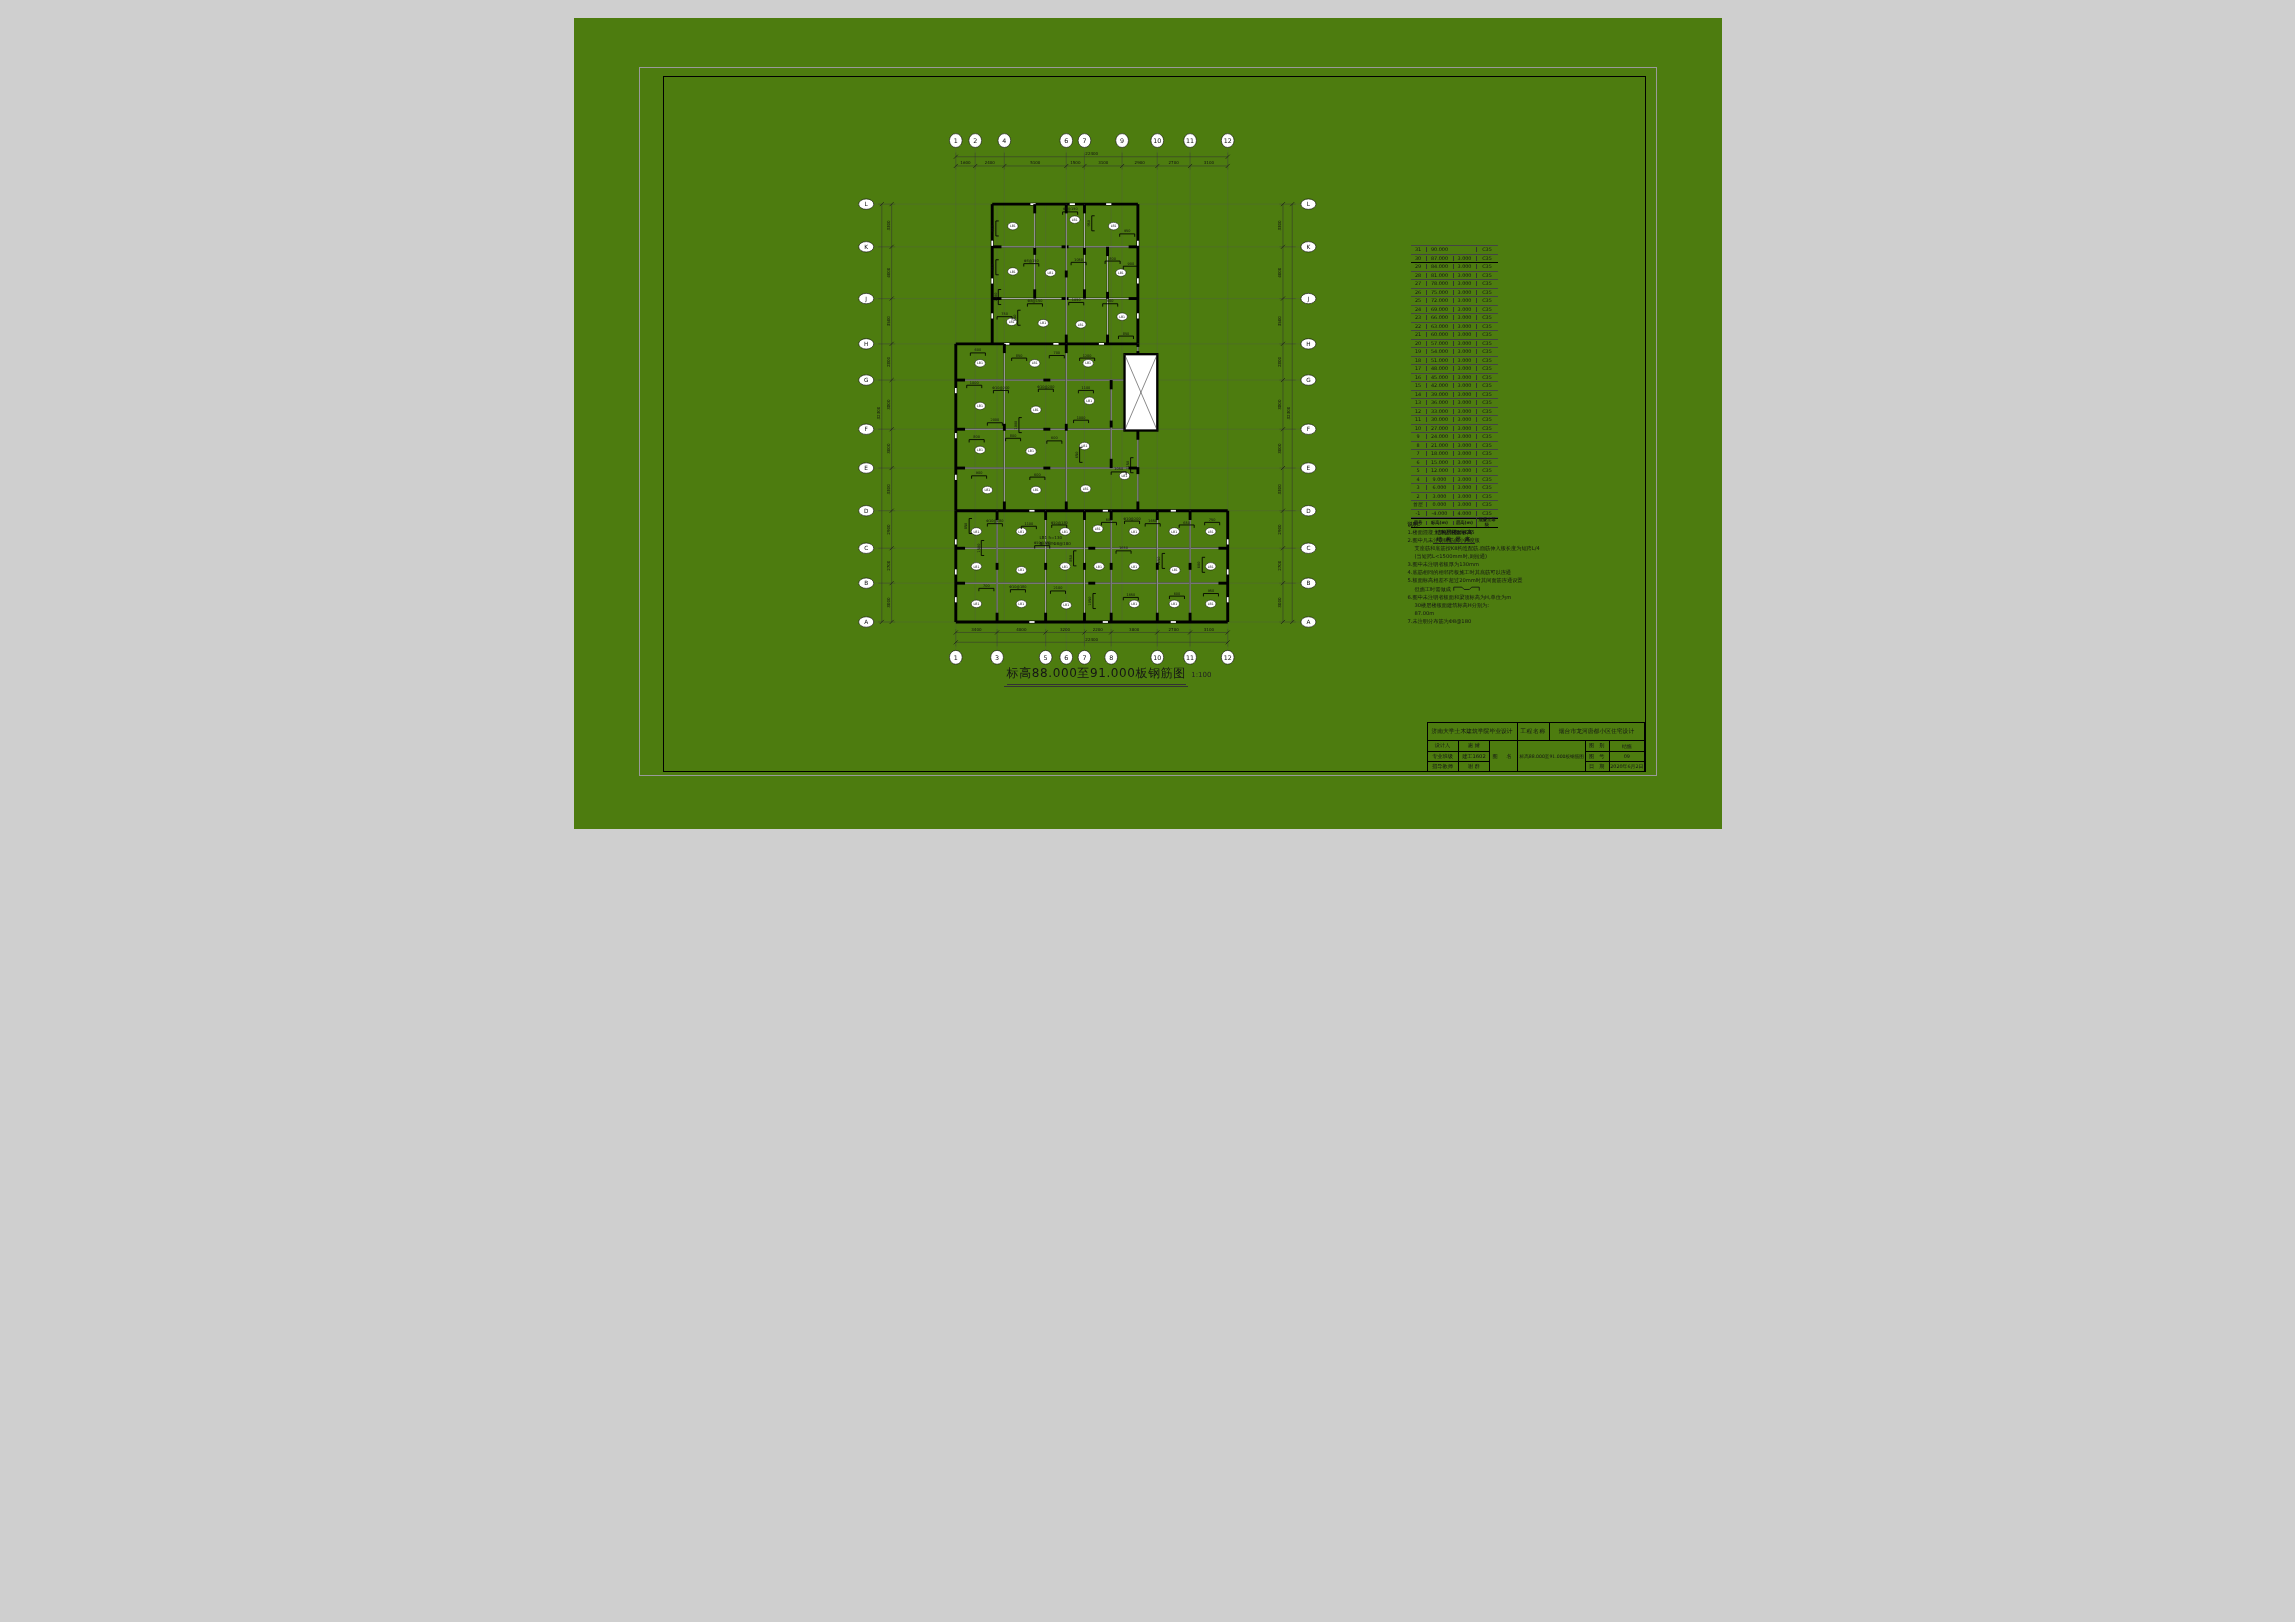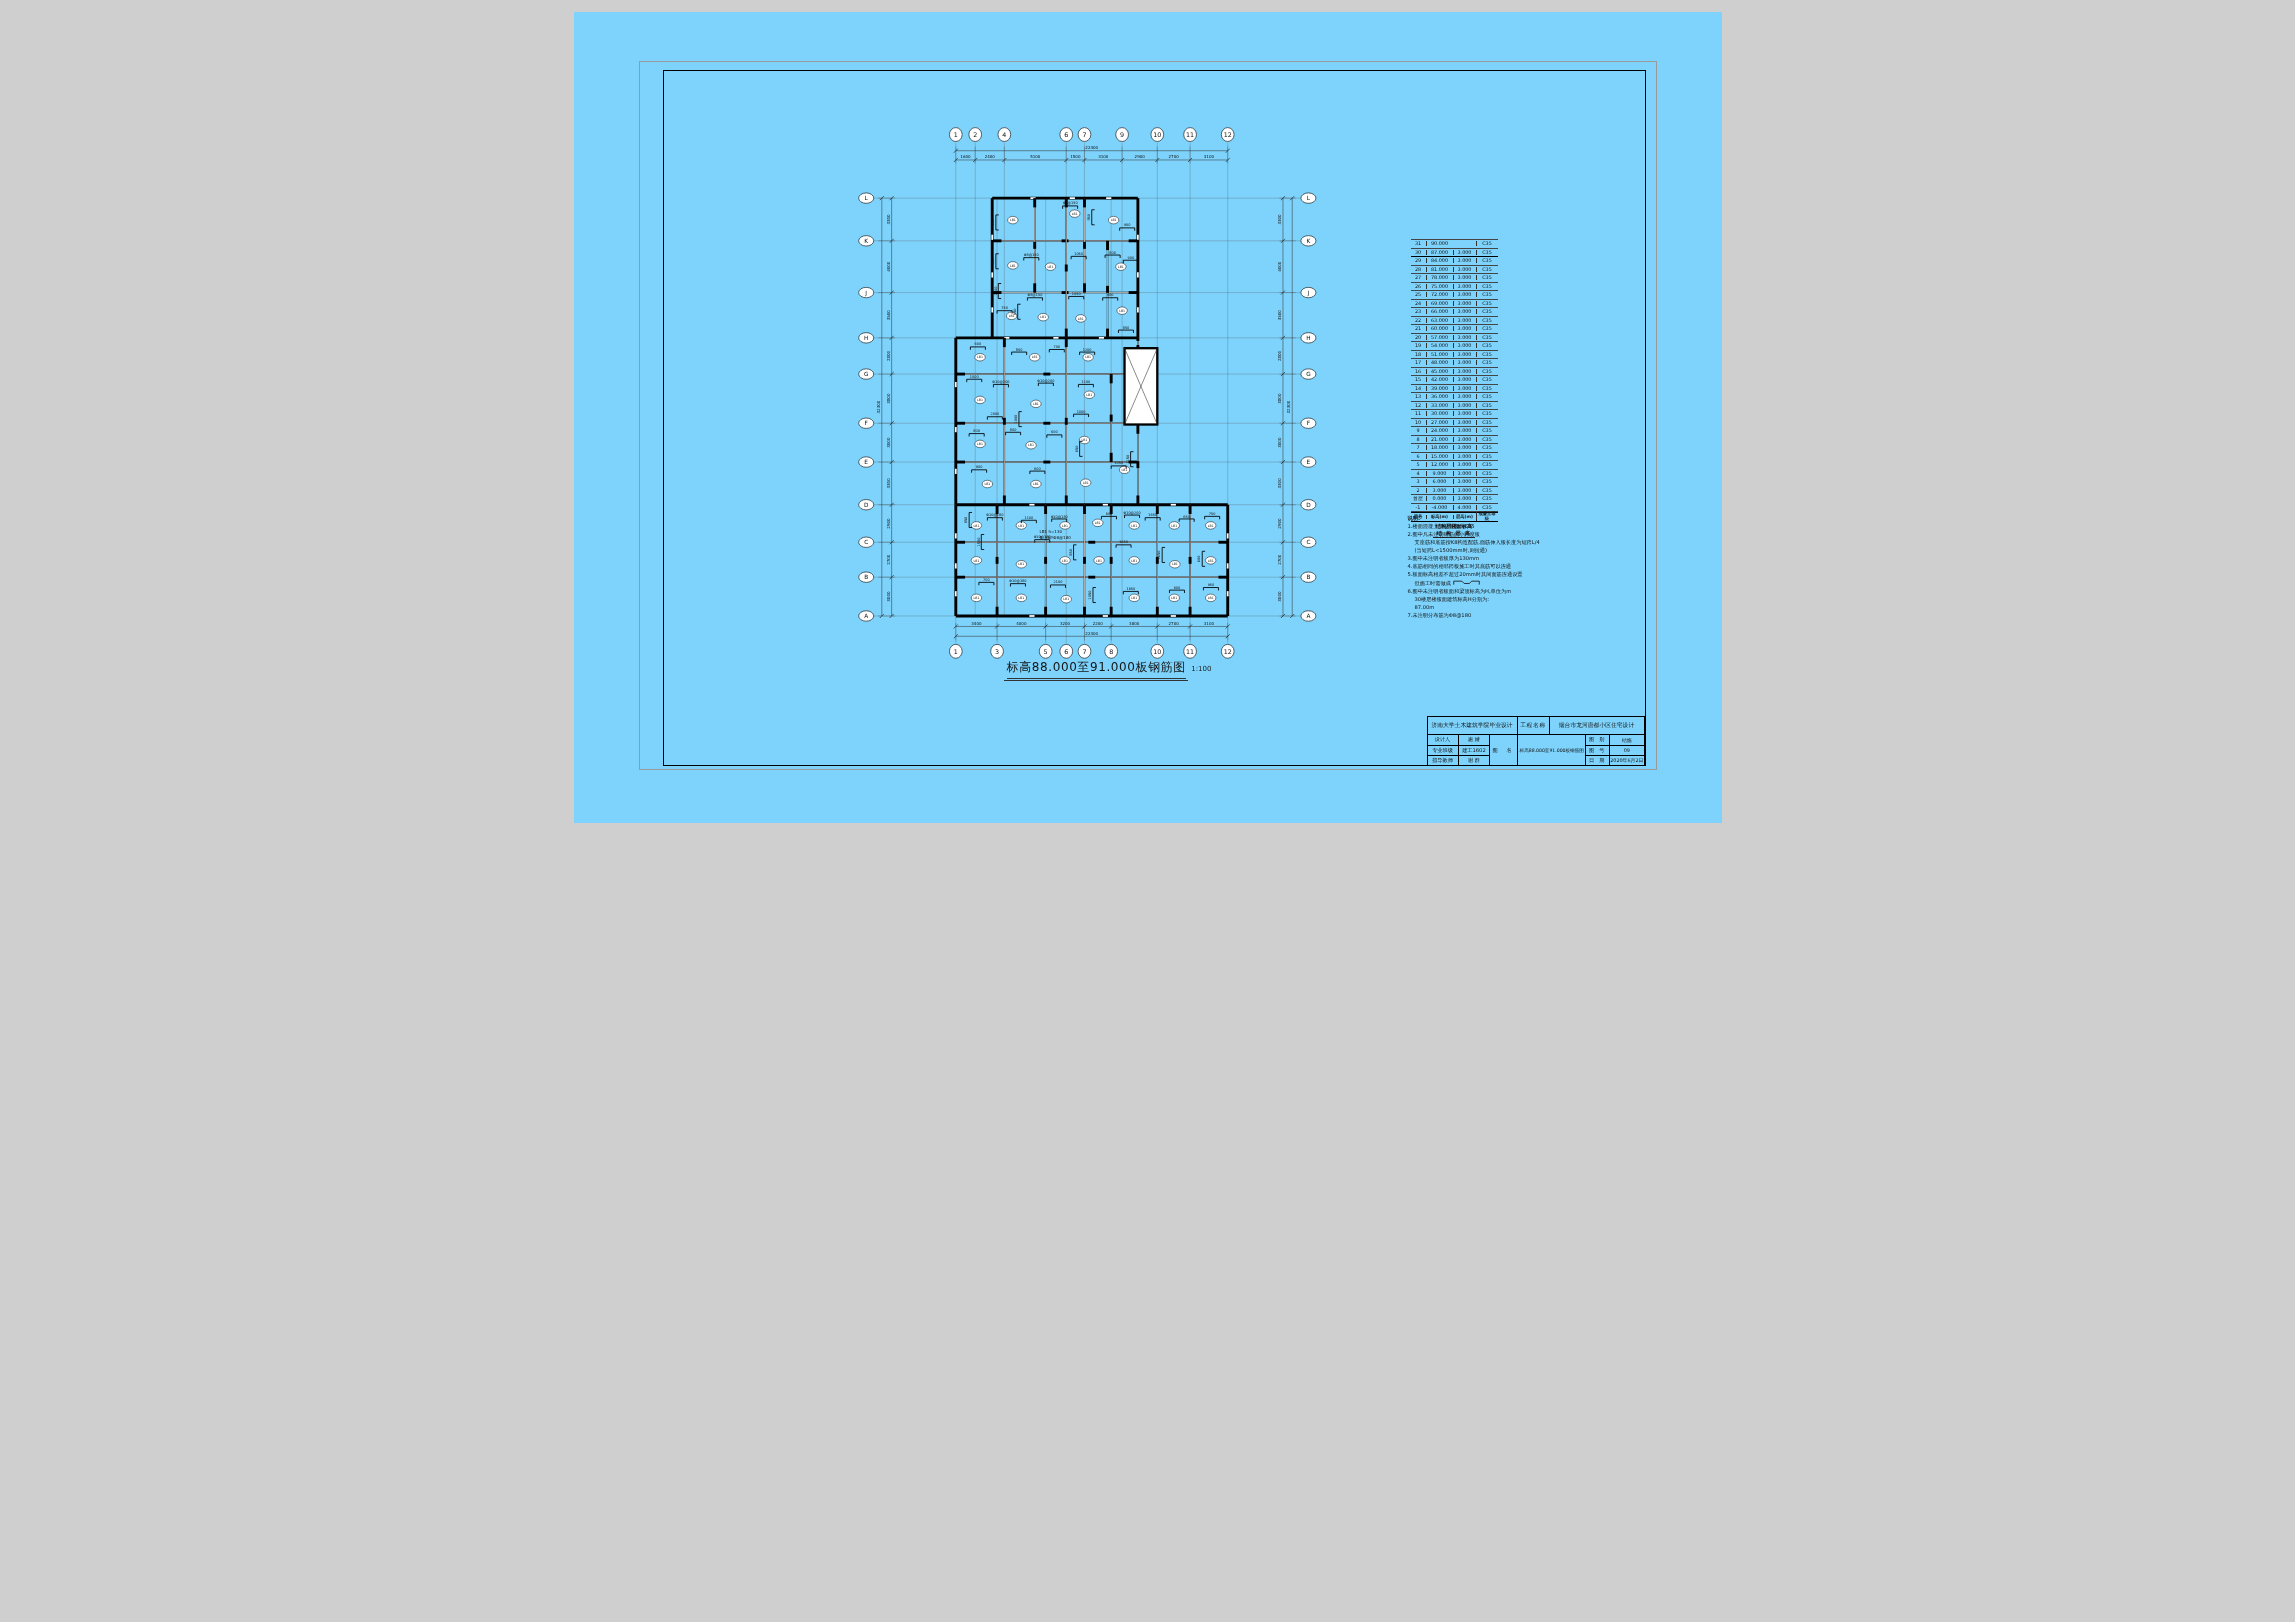--- a/index.html
+++ b/index.html
@@ -1,16 +1,16 @@
 <!DOCTYPE html>
 <html style="font-size:9.3px"><head>
 <meta charset="utf-8">
 <style>
   html,body{margin:0;padding:0;background:#cfcfcf;}
-  .page{position:relative;width:1148px;height:811px;background:#7dd3fc;margin:12px auto;
+  .page{position:relative;width:1148px;height:811px;background:#4d7c0f;margin:18px auto;
         font-family:"DejaVu Sans",sans-serif;color:#151515;overflow:hidden;}
   .outer-frame{position:absolute;left:65px;top:49px;width:1018px;height:709px;
         border:0.6px solid #9a9a9a;box-sizing:border-box;}
   .inner-frame{position:absolute;left:89px;top:58px;width:983px;height:696px;
         border:1.7px solid #000;box-sizing:border-box;}
   svg.plansvg{position:absolute;left:0;top:0;}
   
   .elev{position:absolute;left:837px;top:227px;width:87px;font-size:4.9px;line-height:1;}
   .elev .r{display:flex;height:7.5px;align-items:center;border-bottom:0.3px solid #444;}
   .elev .r:first-child{border-top:0.3px solid #444;}

